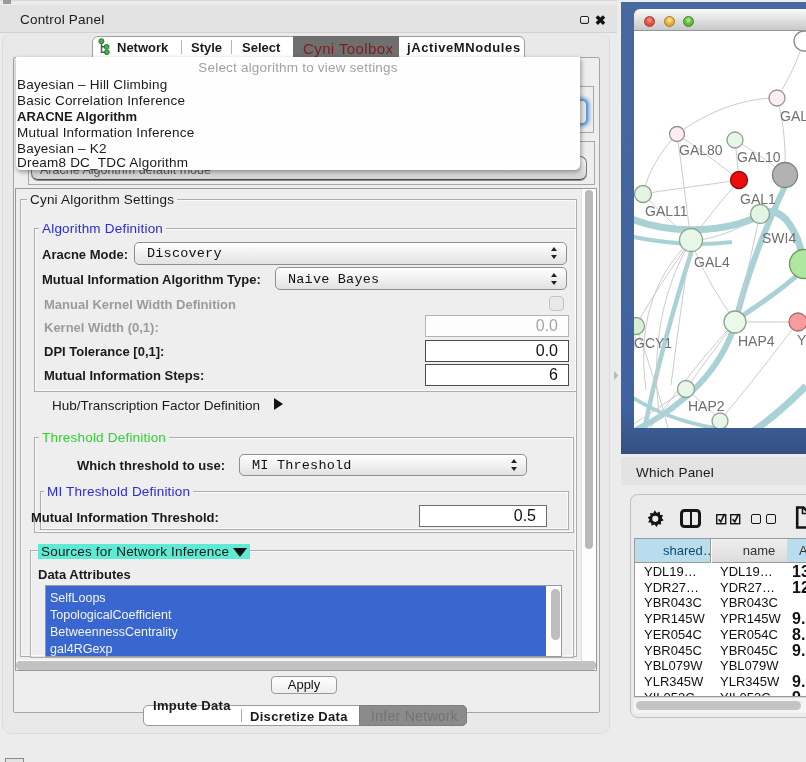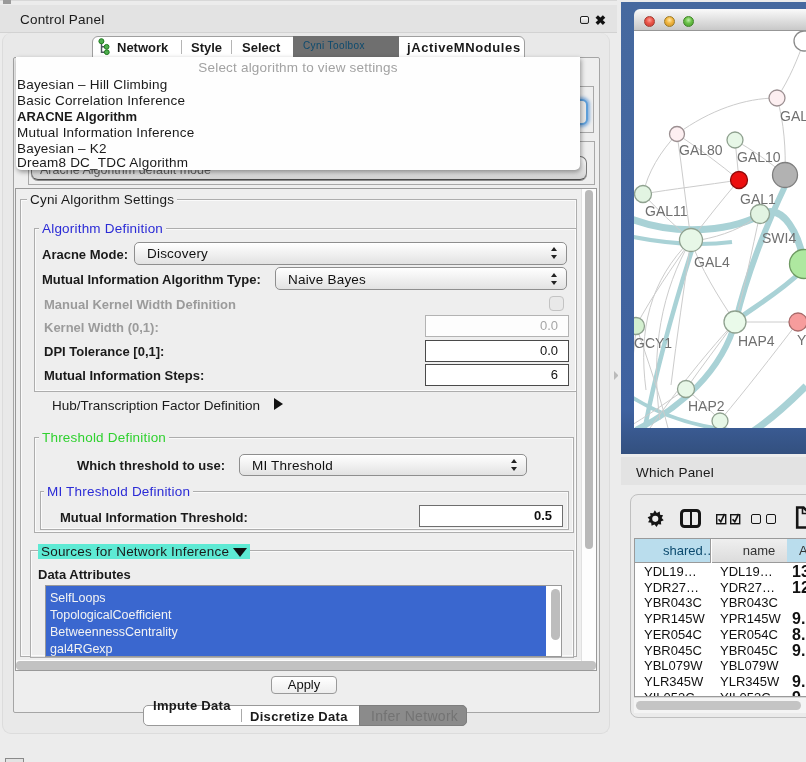--- a/index.html
+++ b/index.html
@@ -3,26 +3,26 @@
 <meta charset="utf-8">
 <style>
 * { margin:0; padding:0; box-sizing:border-box; }
 html,body { width:806px; height:762px; overflow:hidden; }
 body { font-family:"Liberation Sans", sans-serif; background:#ececec; position:relative; }
 .abs { position:absolute; }
 .b13 { font-weight:bold; font-size:13px; color:#1a1a1a; }
 .r13 { font-size:13.5px; color:#1a1a1a; letter-spacing:0.2px; }
 .gray13 { font-weight:bold; font-size:13px; color:#9b9b9b; }
 .combo { position:absolute; border:1px solid #8e8e8e; border-radius:5px;
-  background:linear-gradient(#ffffff,#f2f2f2 45%,#e2e2e2); box-shadow:inset 0 1px 0 #fff; }
+  background:linear-gradient(#ffffff,#f2f2f2 45%,#e2e2e2); box-shadow:inset 0 1px 0 #fff;font-family:Liberation Mono, monospace; }
 .combo .ctext { position:absolute; left:12px; top:50%; transform:translateY(-50%); font-size:13.5px; color:#111; letter-spacing:0.2px; }
 .arrows { position:absolute; right:7px; top:50%; transform:translateY(-50%); width:9px; height:14px; }
 .arrows:before { content:""; position:absolute; left:1px; top:1px; border-left:3.5px solid transparent; border-right:3.5px solid transparent; border-bottom:4.5px solid #222; }
 .arrows:after { content:""; position:absolute; left:1px; bottom:1px; border-left:3.5px solid transparent; border-right:3.5px solid transparent; border-top:4.5px solid #222; }
-.field { position:absolute; background:#fff; font-size:13px; color:#111; text-align:right; padding-right:10px; }
+.field { position:absolute; background:#fff; font-size:16px; color:#111; text-align:right; padding-right:10px; }
 .gbox { position:absolute; border:1px solid #adadad; box-shadow:inset 0 0 0 1px rgba(255,255,255,.7); }
 </style>
 </head>
 <body>
 
 <div class="abs" style="left:0;top:0;width:617px;height:1px;background:#d8d8d8;"></div>
 
 <div class="abs" style="left:3px;top:0;width:8px;height:4px;background:#9a9a9a;"></div>
 
 <div class="abs" style="left:0;top:5px;width:617px;height:28px;background:#e3e3e3;border-bottom:1px solid #d2d2d2;"></div>
@@ -40,21 +40,21 @@
 <div class="abs" style="left:231px;top:40px;width:1px;height:14px;background:#b5b5b5;"></div>
 <svg class="abs" style="left:97px;top:37px;" width="16" height="19" viewBox="0 0 16 19">
   <path d="M4.5 6 V15.3 H7.5 M4.5 9.8 H7.5" stroke="#4d5560" stroke-width="1.4" fill="none"></path>
   <circle cx="4.4" cy="4.2" r="2.5" fill="#4fae4f" stroke="#1e7a1e" stroke-width="1"></circle>
   <circle cx="9.6" cy="9.8" r="2.4" fill="#4fae4f" stroke="#1e7a1e" stroke-width="1"></circle>
   <circle cx="9.8" cy="15.2" r="2.4" fill="#4fae4f" stroke="#1e7a1e" stroke-width="1"></circle>
 </svg>
 <div class="abs b13" style="left:117px;top:40px;">Network</div>
 <div class="abs b13" style="left:191px;top:40px;">Style</div>
 <div class="abs b13" style="left:242px;top:40px;">Select</div>
-<div class="abs" style="left:303px;top:39.5px;font-size:10px;letter-spacing:0.4px;color:#0c4a6e;">Cyni Toolbox</div>
+<div class="abs" style="left:303px;top:39.5px;font-size:15px;letter-spacing:0.4px;color:#7f1d1d;">Cyni Toolbox</div>
 <div class="abs b13" style="left:407px;top:40px;letter-spacing:0.6px;">jActiveMNodules</div>
 
 <div class="abs" style="left:28px;top:86px;width:566px;height:47px;border:1px solid #a8a8a8;"></div>
 <div class="abs" style="left:430px;top:99px;width:158px;height:26px;border-radius:6px;border:2px solid #5e9ed8;box-shadow:0 0 3px 1.5px rgba(90,150,215,.65);background:#e8e8e8;"></div>
 <div class="abs" style="left:28px;top:141px;width:567px;height:44px;border:1px solid #a8a8a8;"></div>
 <div class="abs" style="left:31px;top:156px;width:556px;height:24px;border-radius:7px;border:1px solid #787878;background:linear-gradient(#fdfdfd,#d2d2d2);border-bottom-color:#4a4a4a;box-shadow:0 1px 0 rgba(60,60,60,.55);overflow:hidden;">
   <div style="position:absolute;left:8px;top:6px;font-size:12.5px;color:#4a4a4a;opacity:.85;">Aracne Algorithm default mode</div>
 </div>
 
 <div class="abs" style="left:16px;top:57px;width:564px;height:113px;background:#fefefe;border-radius:0 0 5px 5px;box-shadow:1px 2px 5px rgba(0,0,0,.4);"></div>
@@ -105,22 +105,22 @@
 <div class="gbox" style="left:34px;top:437px;width:540px;height:96px;"></div>
 <div class="abs" style="left:39px;top:430px;background:#eeeeee;padding:0 3px;font-size:13.5px;letter-spacing:0.2px;color:#2fd12f;">Threshold Definition</div>
 <div class="abs b13" style="left:77px;top:458px;">Which threshold to use:</div>
 <div class="combo" style="left:239px;top:454px;width:288px;height:22px;">
     <span class="ctext">MI Threshold</span>
     <span class="arrows"></span>
   </div>
 
 <div class="gbox" style="left:40px;top:491px;width:529px;height:39px;"></div>
 <div class="abs" style="left:44px;top:484px;background:#eeeeee;padding:0 3px;font-size:13.5px;letter-spacing:0.2px;color:#2b2bd6;">MI Threshold Definition</div>
-<div class="abs b13" style="left:60px;top:510px;">Mutual Information Threshold:</div>
-<div class="field" style="left:419px;top:504.5px;width:144px;height:22.5px;border:1px solid #6e6e6e;line-height:20.5px;font-weight:bold;">0.5</div>
+<div class="abs b13" style="left:31px;top:510px;">Mutual Information Threshold:</div>
+<div class="field" style="left:419px;top:504.5px;width:128px;height:22.5px;border:1px solid #6e6e6e;line-height:20.5px;">0.5</div>
 
 <div class="gbox" style="left:30px;top:550px;width:544px;height:108px;"></div>
 <div class="abs r13" style="left:38px;top:543.5px;background:#5eead4;padding:0 3px;">Sources for Network Inference <span style="display:inline-block;width:0;height:0;border-left:7px solid transparent;border-right:7px solid transparent;border-top:9px solid #111;vertical-align:-1px;"></span></div>
 <div class="abs b13" style="left:38px;top:566.5px;">Data Attributes</div>
 <div class="abs" style="left:45px;top:585px;width:517px;height:72px;background:#fff;border:1px solid #999;"></div>
 <div class="abs" style="left:46px;top:586px;width:500px;height:70px;background:#3a67cf;"></div>
 <div class="abs" style="left:50px;top:589.5px;font-size:12.5px;color:#f3f3f3;line-height:17.1px;">SelfLoops<br>TopologicalCoefficient<br>BetweennessCentrality<br>gal4RGexp</div>
 <div class="abs" style="left:551px;top:589px;width:9px;height:51px;background:#bdbdbd;border-radius:4.5px;"></div>
 
 <div class="abs" style="left:271px;top:676px;width:66px;height:18px;background:linear-gradient(#ffffff,#ededed);border:1px solid #9a9a9a;border-radius:4px;text-align:center;font-size:13px;color:#111;line-height:16px;">Apply</div>

